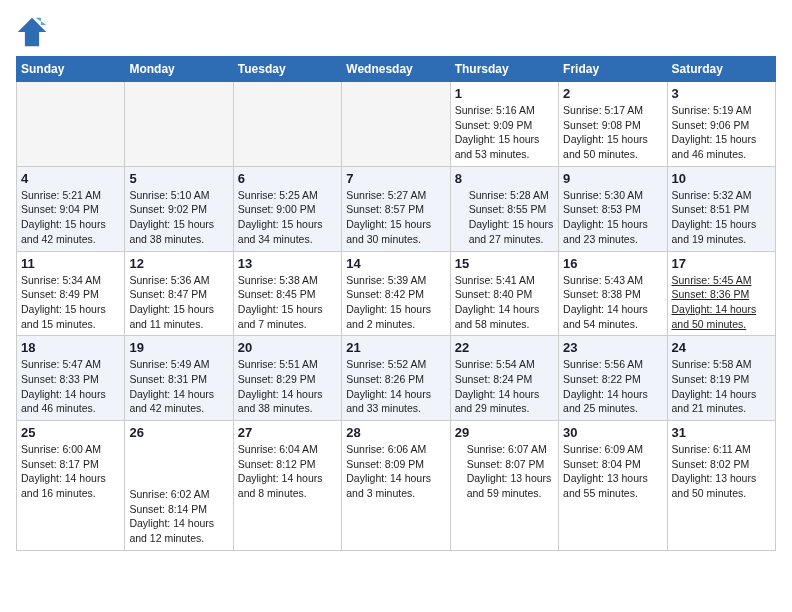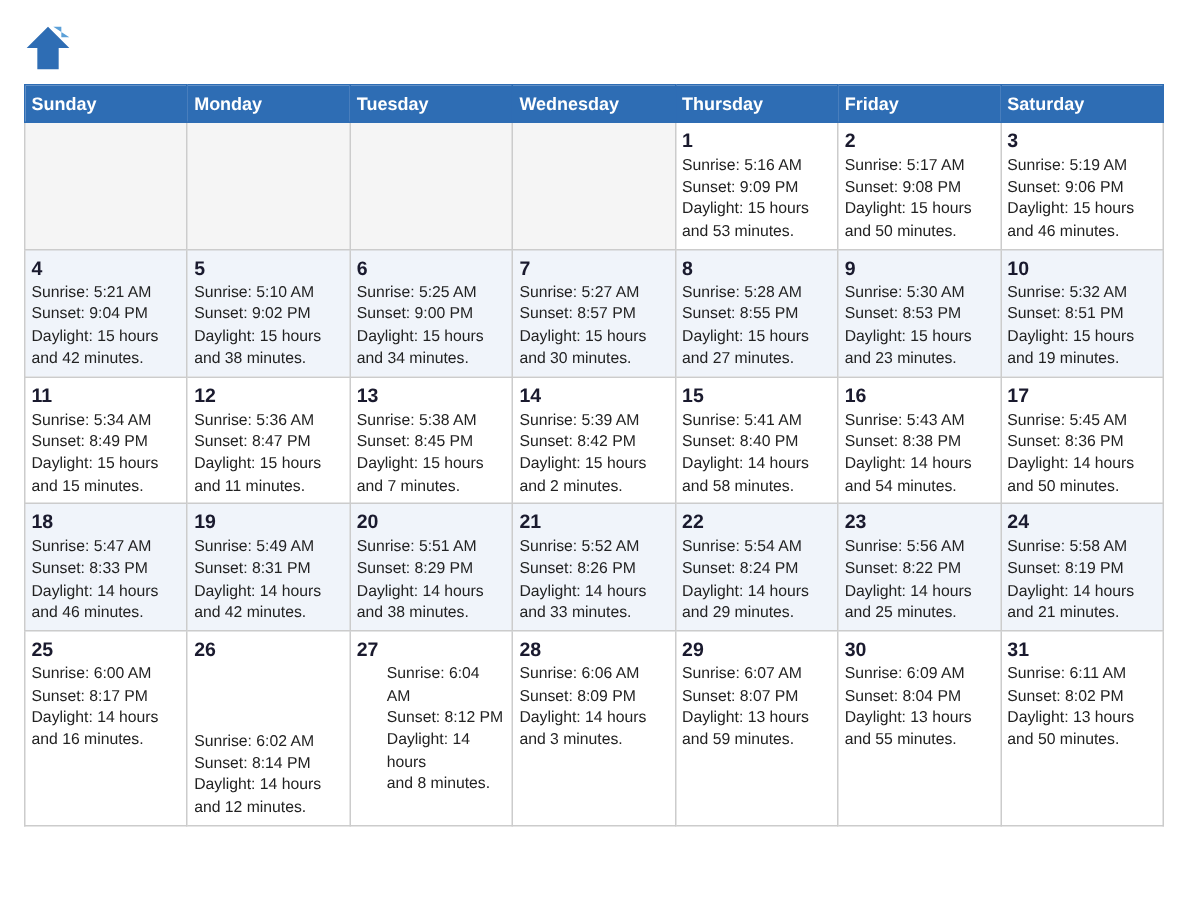--- a/index.html
+++ b/index.html
@@ -176,21 +176,21 @@
         </td>
         <td>
           <span class="day-num">7</span>
           <div class="day-info" style="white-space: pre-line;">Sunrise: 5:27 AM
 Sunset: 8:57 PM
 Daylight: 15 hours
 and 30 minutes.</div>
         </td>
         <td>
           <span class="day-num">8</span>
-          <div class="day-info" style="white-space: pre-line;">Sunrise: 5:28 AM
+          <div class="day-info" style="white-space: pre-line; margin-left: 14px;">Sunrise: 5:28 AM
 Sunset: 8:55 PM
 Daylight: 15 hours
 and 27 minutes.</div>
         </td>
         <td>
           <span class="day-num">9</span>
           <div class="day-info" style="white-space: pre-line;">Sunrise: 5:30 AM
 Sunset: 8:53 PM
 Daylight: 15 hours
 and 23 minutes.</div>
@@ -241,21 +241,21 @@
         </td>
         <td>
           <span class="day-num">16</span>
           <div class="day-info" style="white-space: pre-line;">Sunrise: 5:43 AM
 Sunset: 8:38 PM
 Daylight: 14 hours
 and 54 minutes.</div>
         </td>
         <td>
           <span class="day-num">17</span>
-          <div class="day-info" style="white-space: pre-line;">Sunrise: 5:45 AM
+          <div class="day-info" style="white-space: pre-line; text-decoration: underline;">Sunrise: 5:45 AM
 Sunset: 8:36 PM
 Daylight: 14 hours
 and 50 minutes.</div>
         </td>
       </tr>
       <tr>
         <td>
           <span class="day-num">18</span>
           <div class="day-info" style="white-space: pre-line;">Sunrise: 5:47 AM
 Sunset: 8:33 PM
@@ -315,35 +315,35 @@
         </td>
         <td>
           <span class="day-num">26</span>
           <div class="day-info" style="white-space: pre-line; margin-top: 47px;">Sunrise: 6:02 AM
 Sunset: 8:14 PM
 Daylight: 14 hours
 and 12 minutes.</div>
         </td>
         <td>
           <span class="day-num">27</span>
-          <div class="day-info" style="white-space: pre-line; margin-left: 20px;">Sunrise: 6:04 AM
+          <div class="day-info" style="white-space: pre-line;">Sunrise: 6:04 AM
 Sunset: 8:12 PM
 Daylight: 14 hours
 and 8 minutes.</div>
         </td>
         <td>
           <span class="day-num">28</span>
           <div class="day-info" style="white-space: pre-line;">Sunrise: 6:06 AM
 Sunset: 8:09 PM
 Daylight: 14 hours
 and 3 minutes.</div>
         </td>
         <td>
           <span class="day-num">29</span>
-          <div class="day-info" style="white-space: pre-line;">Sunrise: 6:07 AM
+          <div class="day-info" style="white-space: pre-line; margin-left: 12px;">Sunrise: 6:07 AM
 Sunset: 8:07 PM
 Daylight: 13 hours
 and 59 minutes.</div>
         </td>
         <td>
           <span class="day-num">30</span>
           <div class="day-info" style="white-space: pre-line;">Sunrise: 6:09 AM
 Sunset: 8:04 PM
 Daylight: 13 hours
 and 55 minutes.</div>

